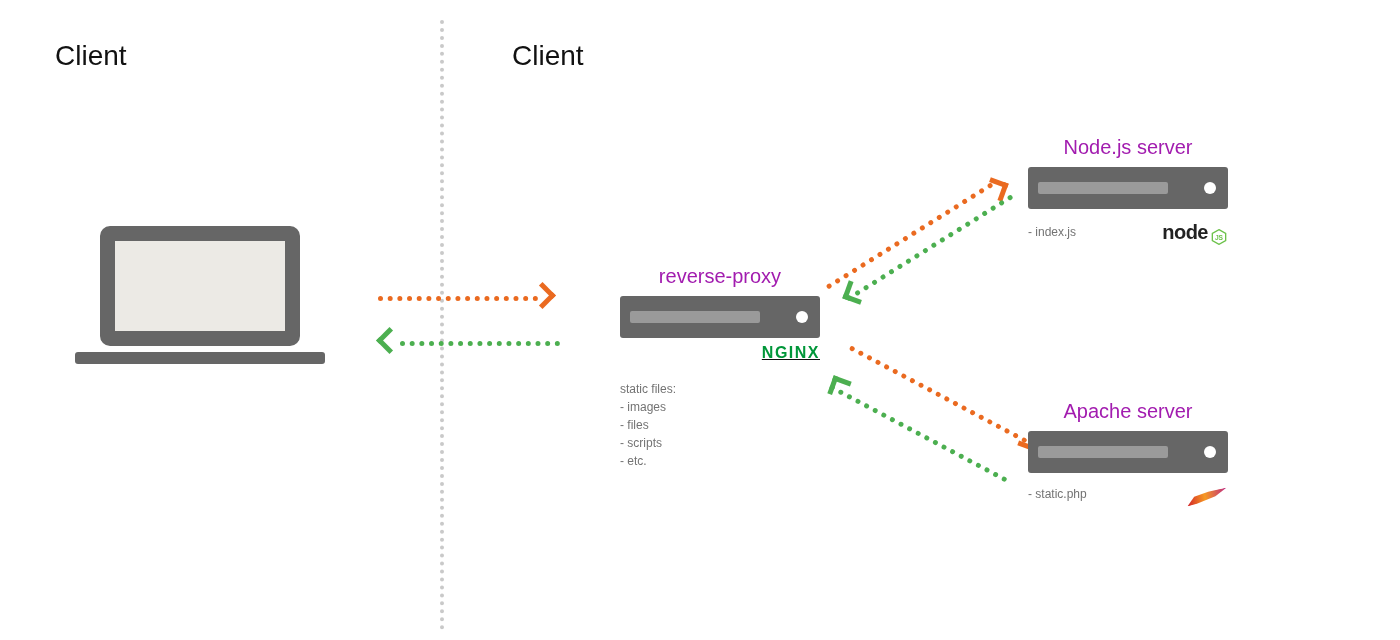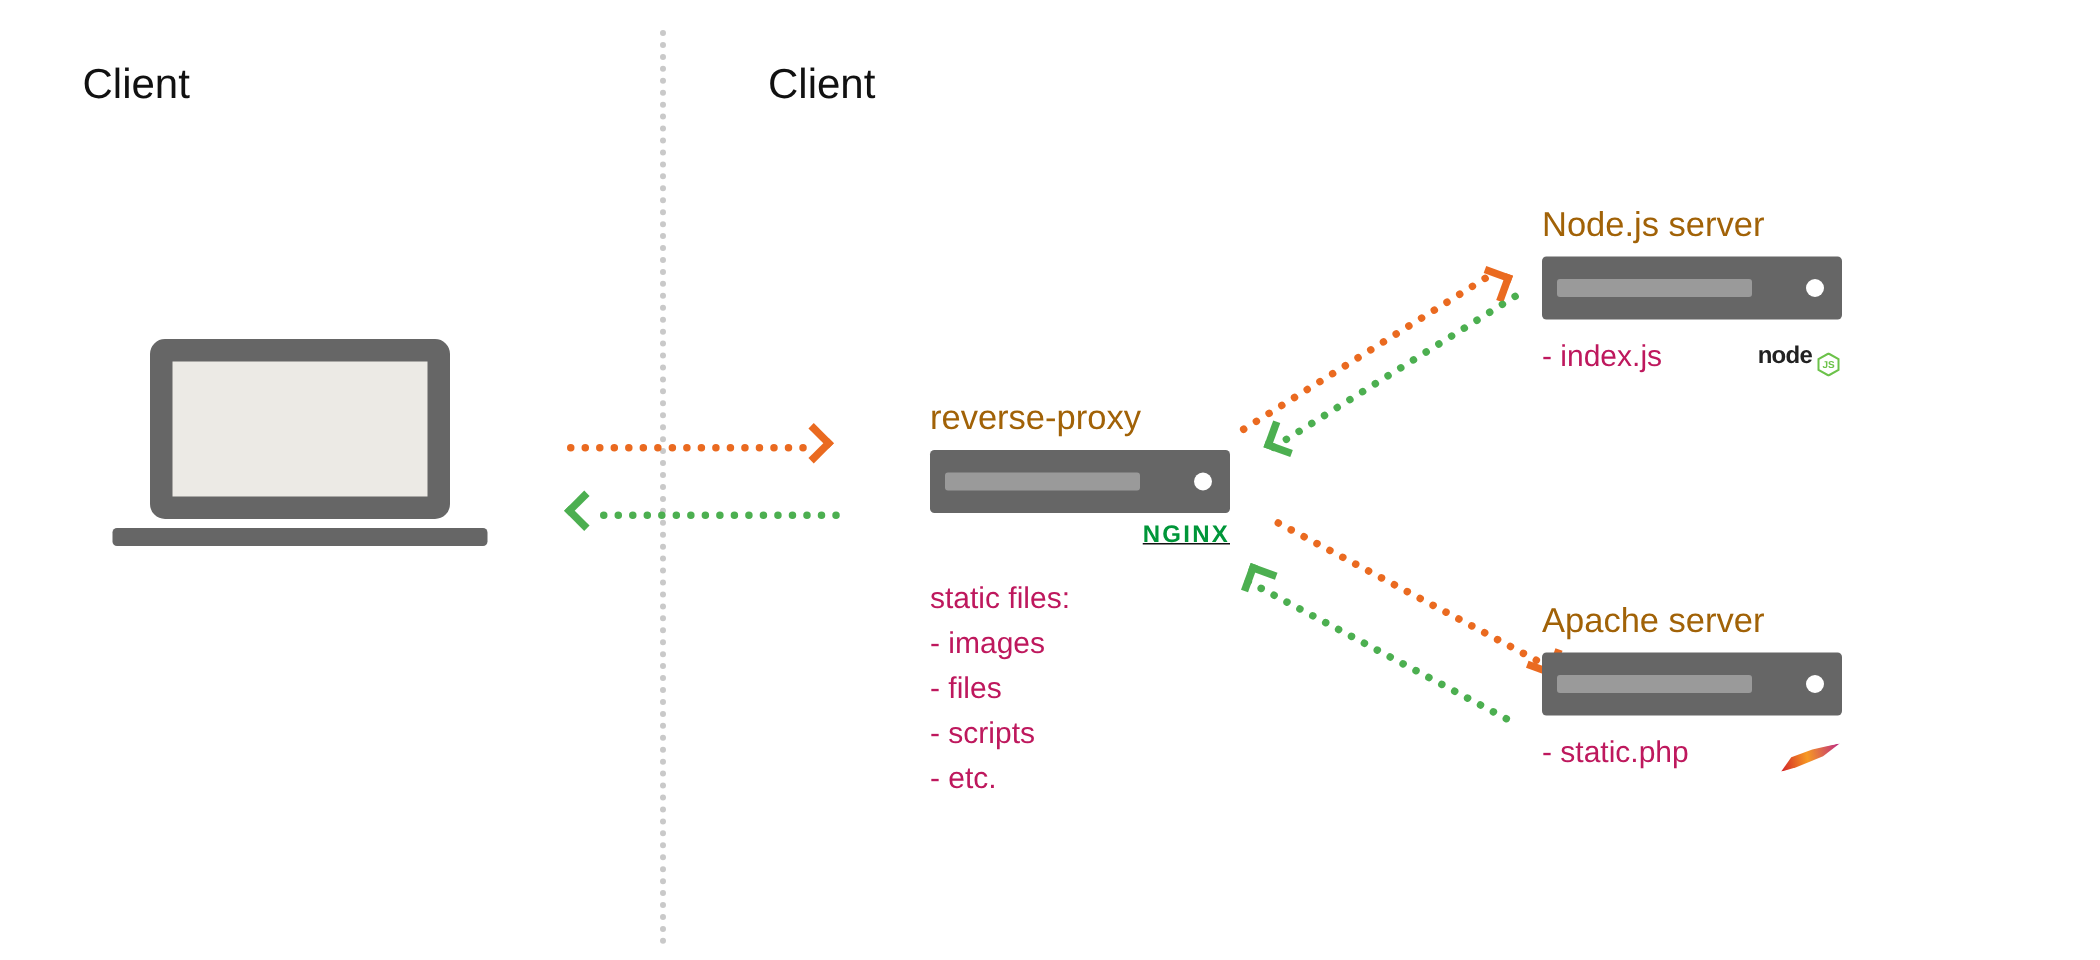--- a/index.html
+++ b/index.html
@@ -7,22 +7,22 @@
     padding: 0;
     width: 1400px;
     height: 640px;
     background: #ffffff;
     font-family: Arial, Helvetica, sans-serif;
     color: #111;
     overflow: hidden;
   }
   .stage { position: relative; width: 1190px; height: 640px; }
   .heading { position: absolute; font-size: 28px; color: #111; }
-  .sub   { font-size: 20px; color: #be185d; line-height: 1.5; }
-  .label-dark { font-size: 23px; color: #a16207; }
+  .sub   { font-size: 12px; color: #737373; line-height: 1.5; }
+  .label-dark { font-size: 20px; color: #a21caf; text-align: center; }
 
   
   .divider {
     position: absolute;
     top: 20px; bottom: 10px;
     left: 440px;
     border-left: 4px dotted #c9c9c9;
   }
 
   
@@ -108,21 +108,21 @@
   }
 
   
   .node-logo {
     display: inline-flex;
     align-items: center;
   }
   .node-logo .word {
     font-family: Arial, sans-serif;
     font-weight: 700;
-    font-size: 16px;
+    font-size: 20px;
     color: #222;
     letter-spacing: -0.5px;
   }
   .node-logo .hex {
     width: 18px; height: 16px;
     margin-left: 2px;
     margin-top: 10px;
   }
 
   

